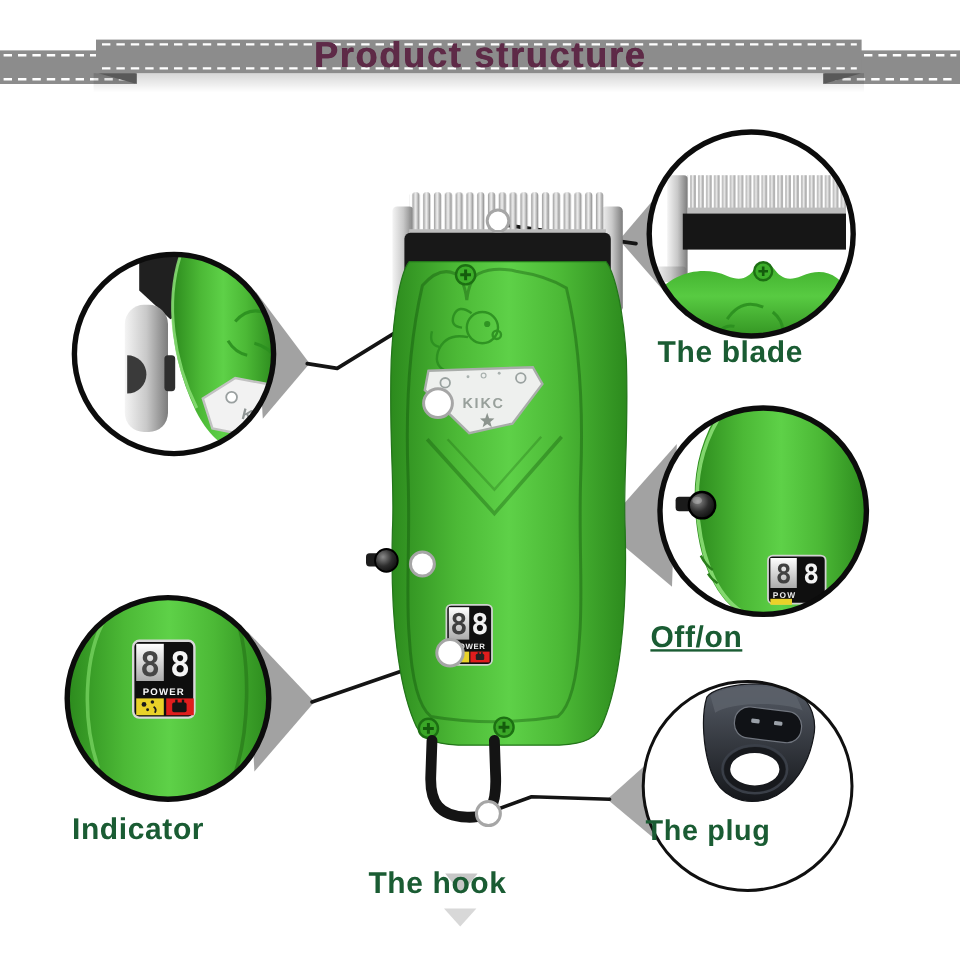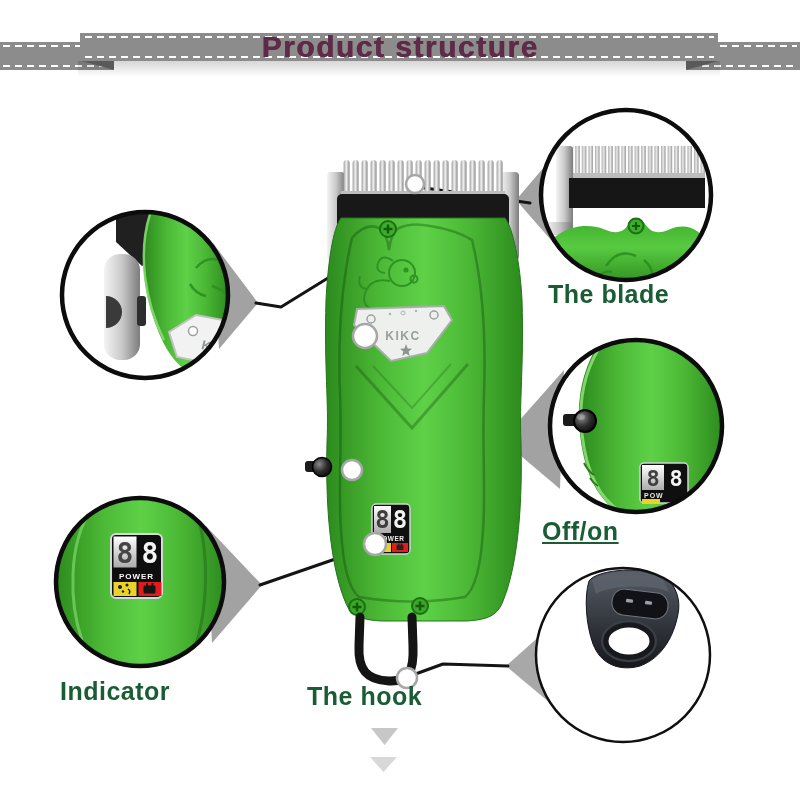--- a/index.html
+++ b/index.html
@@ -301,15 +301,16 @@
   </g>
 
   <polygon points="371,728 398,728 384.5,745" fill="#c7c7c7"></polygon>
   <polygon points="370,757 397,757 383.5,772" fill="#d8d8d8"></polygon>
 </svg>
 
 <div class="banner-title">Product structure</div>
 <div class="callout-label" style="left:548px;top:280px;">The blade</div>
 <div class="callout-label" style="left:542px;top:517px;text-decoration:underline;">Off/on</div>
 <div class="callout-label" style="left:60px;top:632px;margin-top:45px;">Indicator</div>
-<div class="callout-label" style="left:307px;top:682px;">The hook</div>
+<div class="callout-label" style="left:307px;top:722px;">The hook</div>
+<div class="callout-label" style="left:538px;top:679px;font-size:24px;">The plug</div>
 
 </div>
 
 </body></html>

